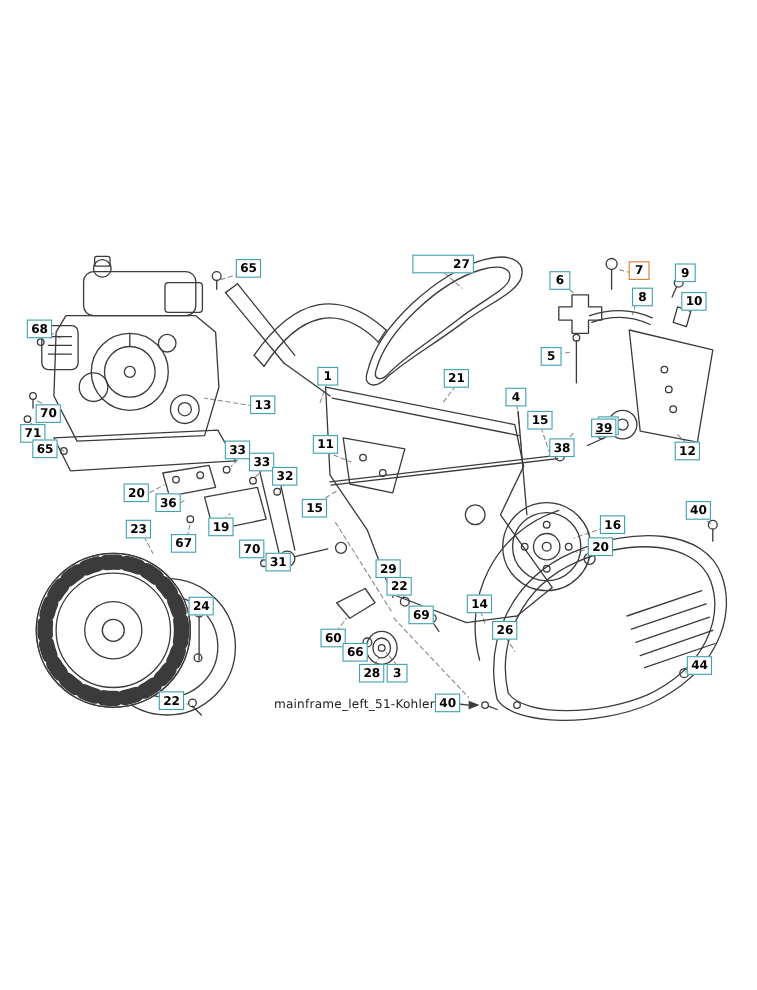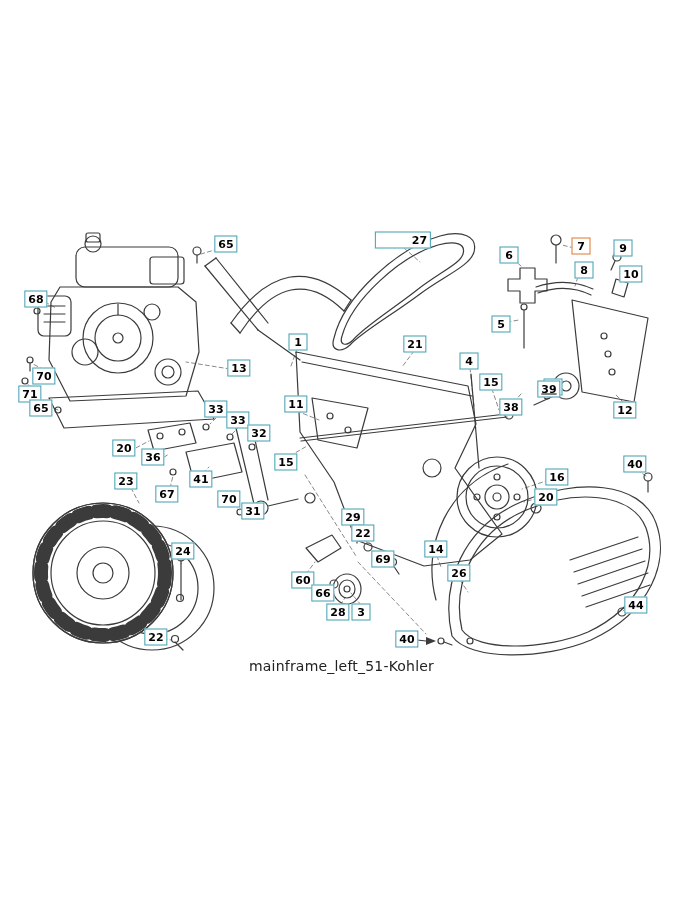--- a/index.html
+++ b/index.html
@@ -22,22 +22,22 @@
   .part-label{
     position:absolute;transform:translate(-50%,-50%);
     min-width:11px;padding:0 3px;height:15px;
     background:#ffffff;border:1.6px solid var(--label-border);
     font-weight:bold;font-size:11px;line-height:15px;
     color:var(--label-text);text-align:center;cursor:pointer;
     box-sizing:content-box;user-select:none;
   }
   .part-label.highlight{border-color:var(--label-highlight);}
   .diagram-caption{
-    position:absolute;left:249px;top:658px;
-    font-size:14px;color:#222222;letter-spacing:0.2px;
+    position:absolute;left:249px;top:634px;
+    font-size:11px;color:#222222;letter-spacing:0.2px;
   }
 </style>
 </head>
 <body>
 
 <div id="stage">
 
   <svg id="art-svg" width="688" height="900" viewBox="0 0 688 900">
     <g fill="none" stroke="#3b3b3b" stroke-width="1.2" stroke-linejoin="round" stroke-linecap="round">
 
@@ -294,21 +294,21 @@
       <div class="part-label" style="left: 216px; top: 409px;">33</div>
       <div class="part-label" style="left: 625px; top: 410px;">12</div>
       <div class="part-label" style="left: 238px; top: 420px;">33</div>
       <div class="part-label" style="left: 259px; top: 433px;">32</div>
       <div class="part-label" style="left: 124px; top: 448px;">20</div>
       <div class="part-label" style="left: 153px; top: 457px;">36</div>
       <div class="part-label" style="left: 286px; top: 462px;">15</div>
       <div class="part-label" style="left: 635px; top: 464px;">40</div>
       <div class="part-label" style="left: 557px; top: 477px;">16</div>
       <div class="part-label" style="left: 126px; top: 481px;">23</div>
-      <div class="part-label" style="left: 201px; top: 479px;">41</div>
+      <div class="part-label" style="left: 201px; top: 479px;">19</div>
       <div class="part-label" style="left: 167px; top: 494px;">67</div>
       <div class="part-label" style="left: 546px; top: 497px;">20</div>
       <div class="part-label" style="left: 229px; top: 499px;">70</div>
       <div class="part-label" style="left: 253px; top: 511px;">31</div>
       <div class="part-label" style="left: 353px; top: 517px;">29</div>
       <div class="part-label" style="left: 363px; top: 533px;">22</div>
       <div class="part-label" style="left: 436px; top: 549px;">14</div>
       <div class="part-label" style="left: 183px; top: 551px;">24</div>
       <div class="part-label" style="left: 383px; top: 559px;">69</div>
       <div class="part-label" style="left: 459px; top: 573px;">26</div>

